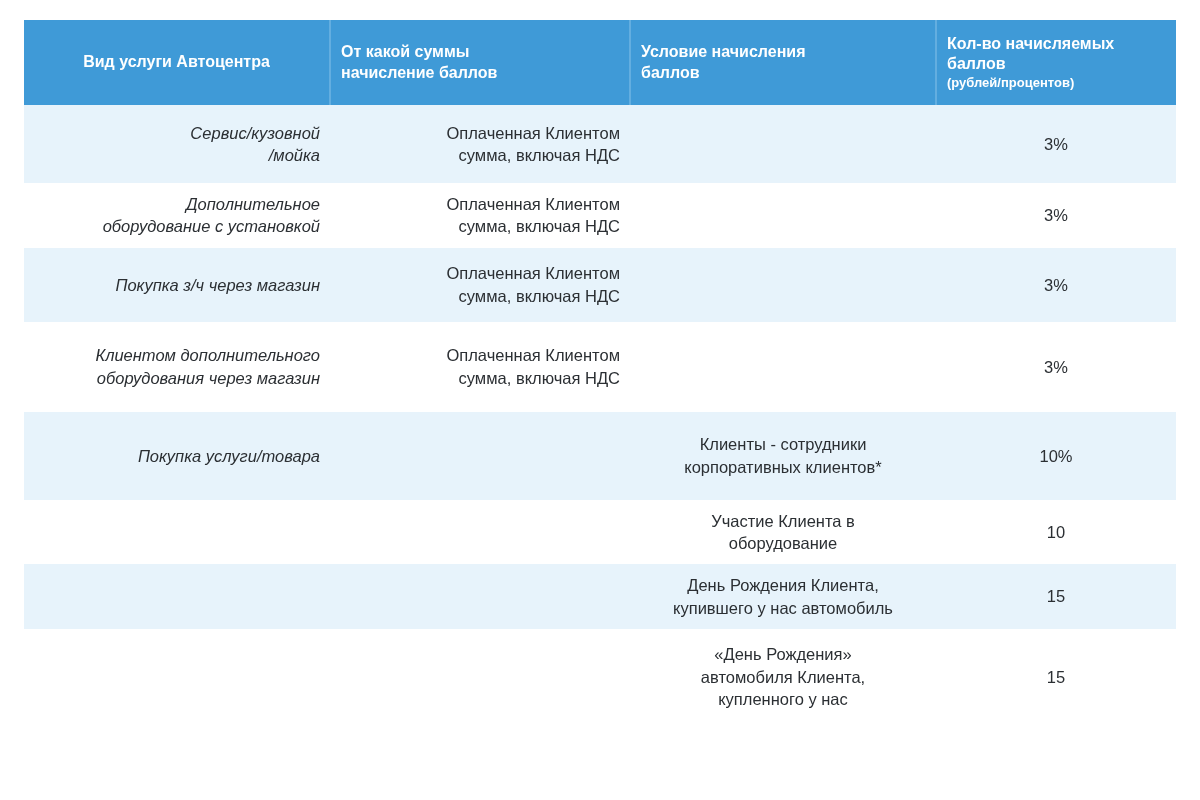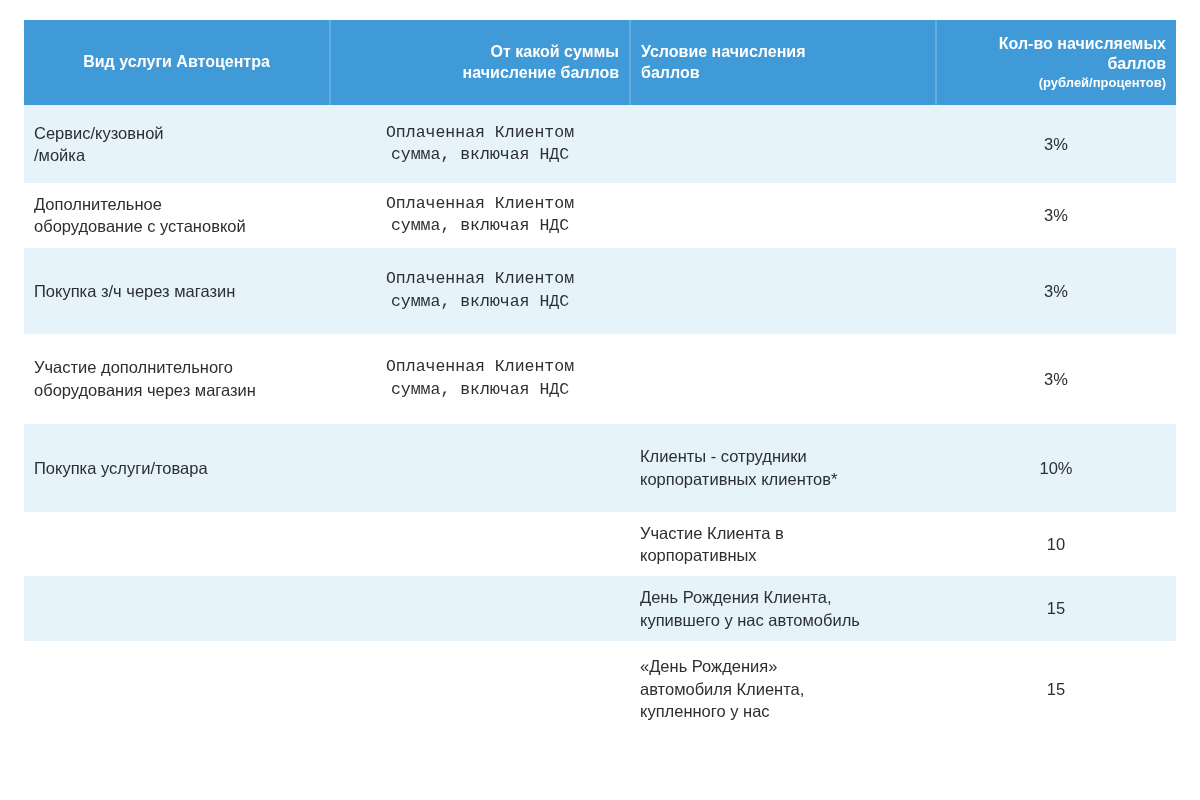--- a/index.html
+++ b/index.html
@@ -41,23 +41,23 @@
     padding: 14px 10px;
     vertical-align: middle;
     box-sizing: border-box;
     height: 63px;
     border-right: 2px solid #63aee0;
   }
   .points-table thead th:last-child {
     border-right: none;
   }
   .th-service  { text-align: center; padding-left: 16px; }
-  .th-sum      { text-align: right; }
+  .th-sum      { text-align: left; }
   .th-cond     { text-align: left; }
-  .th-points   { text-align: right; }
+  .th-points   { text-align: left; }
   .th-sub {
     display: block;
     font-size: 13px;
     font-weight: bold;
     line-height: 1.25;
   }
 
   
   .points-table tbody td {
     font-size: 16.5px;
@@ -69,26 +69,27 @@
     background: transparent;
   }
   .points-table tbody tr.row-alt td {
     background: #e7f3fb;
   }
   .points-table tbody tr.row-plain td {
     background: #ffffff;
   }
 
   .cell-service {
-    text-align: left;
+    text-align: right;
     padding-left: 16px;
     padding-right: 8px;
+    font-style: italic;
   }
-  .cell-sum     { text-align: center; font-family: Liberation Mono, monospace; }
-  .cell-cond    { text-align: left; }
+  .cell-sum     { text-align: right; }
+  .cell-cond    { text-align: center; }
   .cell-points  { text-align: center; }
 
   .col-1 { width: 306px; }
   .col-2 { width: 300px; }
   .col-3 { width: 306px; }
   .col-4 { width: 240px; }
 
   .cell-text { white-space: pre-line; }
 </style>
 </head>
@@ -132,47 +133,47 @@
           <td class="cell-points"><span class="cell-text">3%</span></td>
         </tr>
         <tr class="row-plain" style="height: 52px;">
           <td class="cell-service"><span class="cell-text">Дополнительное
 оборудование с установкой</span></td>
           <td class="cell-sum"><span class="cell-text">Оплаченная Клиентом
 сумма, включая НДС</span></td>
           <td class="cell-cond"><span class="cell-text"></span></td>
           <td class="cell-points"><span class="cell-text">3%</span></td>
         </tr>
-        <tr class="row-alt" style="height: 86px;">
+        <tr class="row-alt" style="height: 74px;">
           <td class="cell-service"><span class="cell-text">Покупка з/ч через магазин</span></td>
           <td class="cell-sum"><span class="cell-text">Оплаченная Клиентом
 сумма, включая НДС</span></td>
           <td class="cell-cond"><span class="cell-text"></span></td>
           <td class="cell-points"><span class="cell-text">3%</span></td>
         </tr>
         <tr class="row-plain" style="height: 90px;">
-          <td class="cell-service"><span class="cell-text">Участие дополнительного
+          <td class="cell-service"><span class="cell-text">Клиентом дополнительного
 оборудования через магазин</span></td>
           <td class="cell-sum"><span class="cell-text">Оплаченная Клиентом
 сумма, включая НДС</span></td>
           <td class="cell-cond"><span class="cell-text"></span></td>
           <td class="cell-points"><span class="cell-text">3%</span></td>
         </tr>
         <tr class="row-alt" style="height: 88px;">
           <td class="cell-service"><span class="cell-text">Покупка услуги/товара</span></td>
           <td class="cell-sum"><span class="cell-text"></span></td>
           <td class="cell-cond"><span class="cell-text">Клиенты - сотрудники
 корпоративных клиентов*</span></td>
           <td class="cell-points"><span class="cell-text">10%</span></td>
         </tr>
         <tr class="row-plain" style="height: 62px;">
           <td class="cell-service"><span class="cell-text"></span></td>
           <td class="cell-sum"><span class="cell-text"></span></td>
           <td class="cell-cond"><span class="cell-text">Участие Клиента в
-корпоративных</span></td>
+оборудование</span></td>
           <td class="cell-points"><span class="cell-text">10</span></td>
         </tr>
         <tr class="row-alt" style="height: 59px;">
           <td class="cell-service"><span class="cell-text"></span></td>
           <td class="cell-sum"><span class="cell-text"></span></td>
           <td class="cell-cond"><span class="cell-text">День Рождения Клиента,
 купившего у нас автомобиль</span></td>
           <td class="cell-points"><span class="cell-text">15</span></td>
         </tr>
         <tr class="row-plain" style="height: 96px;">

